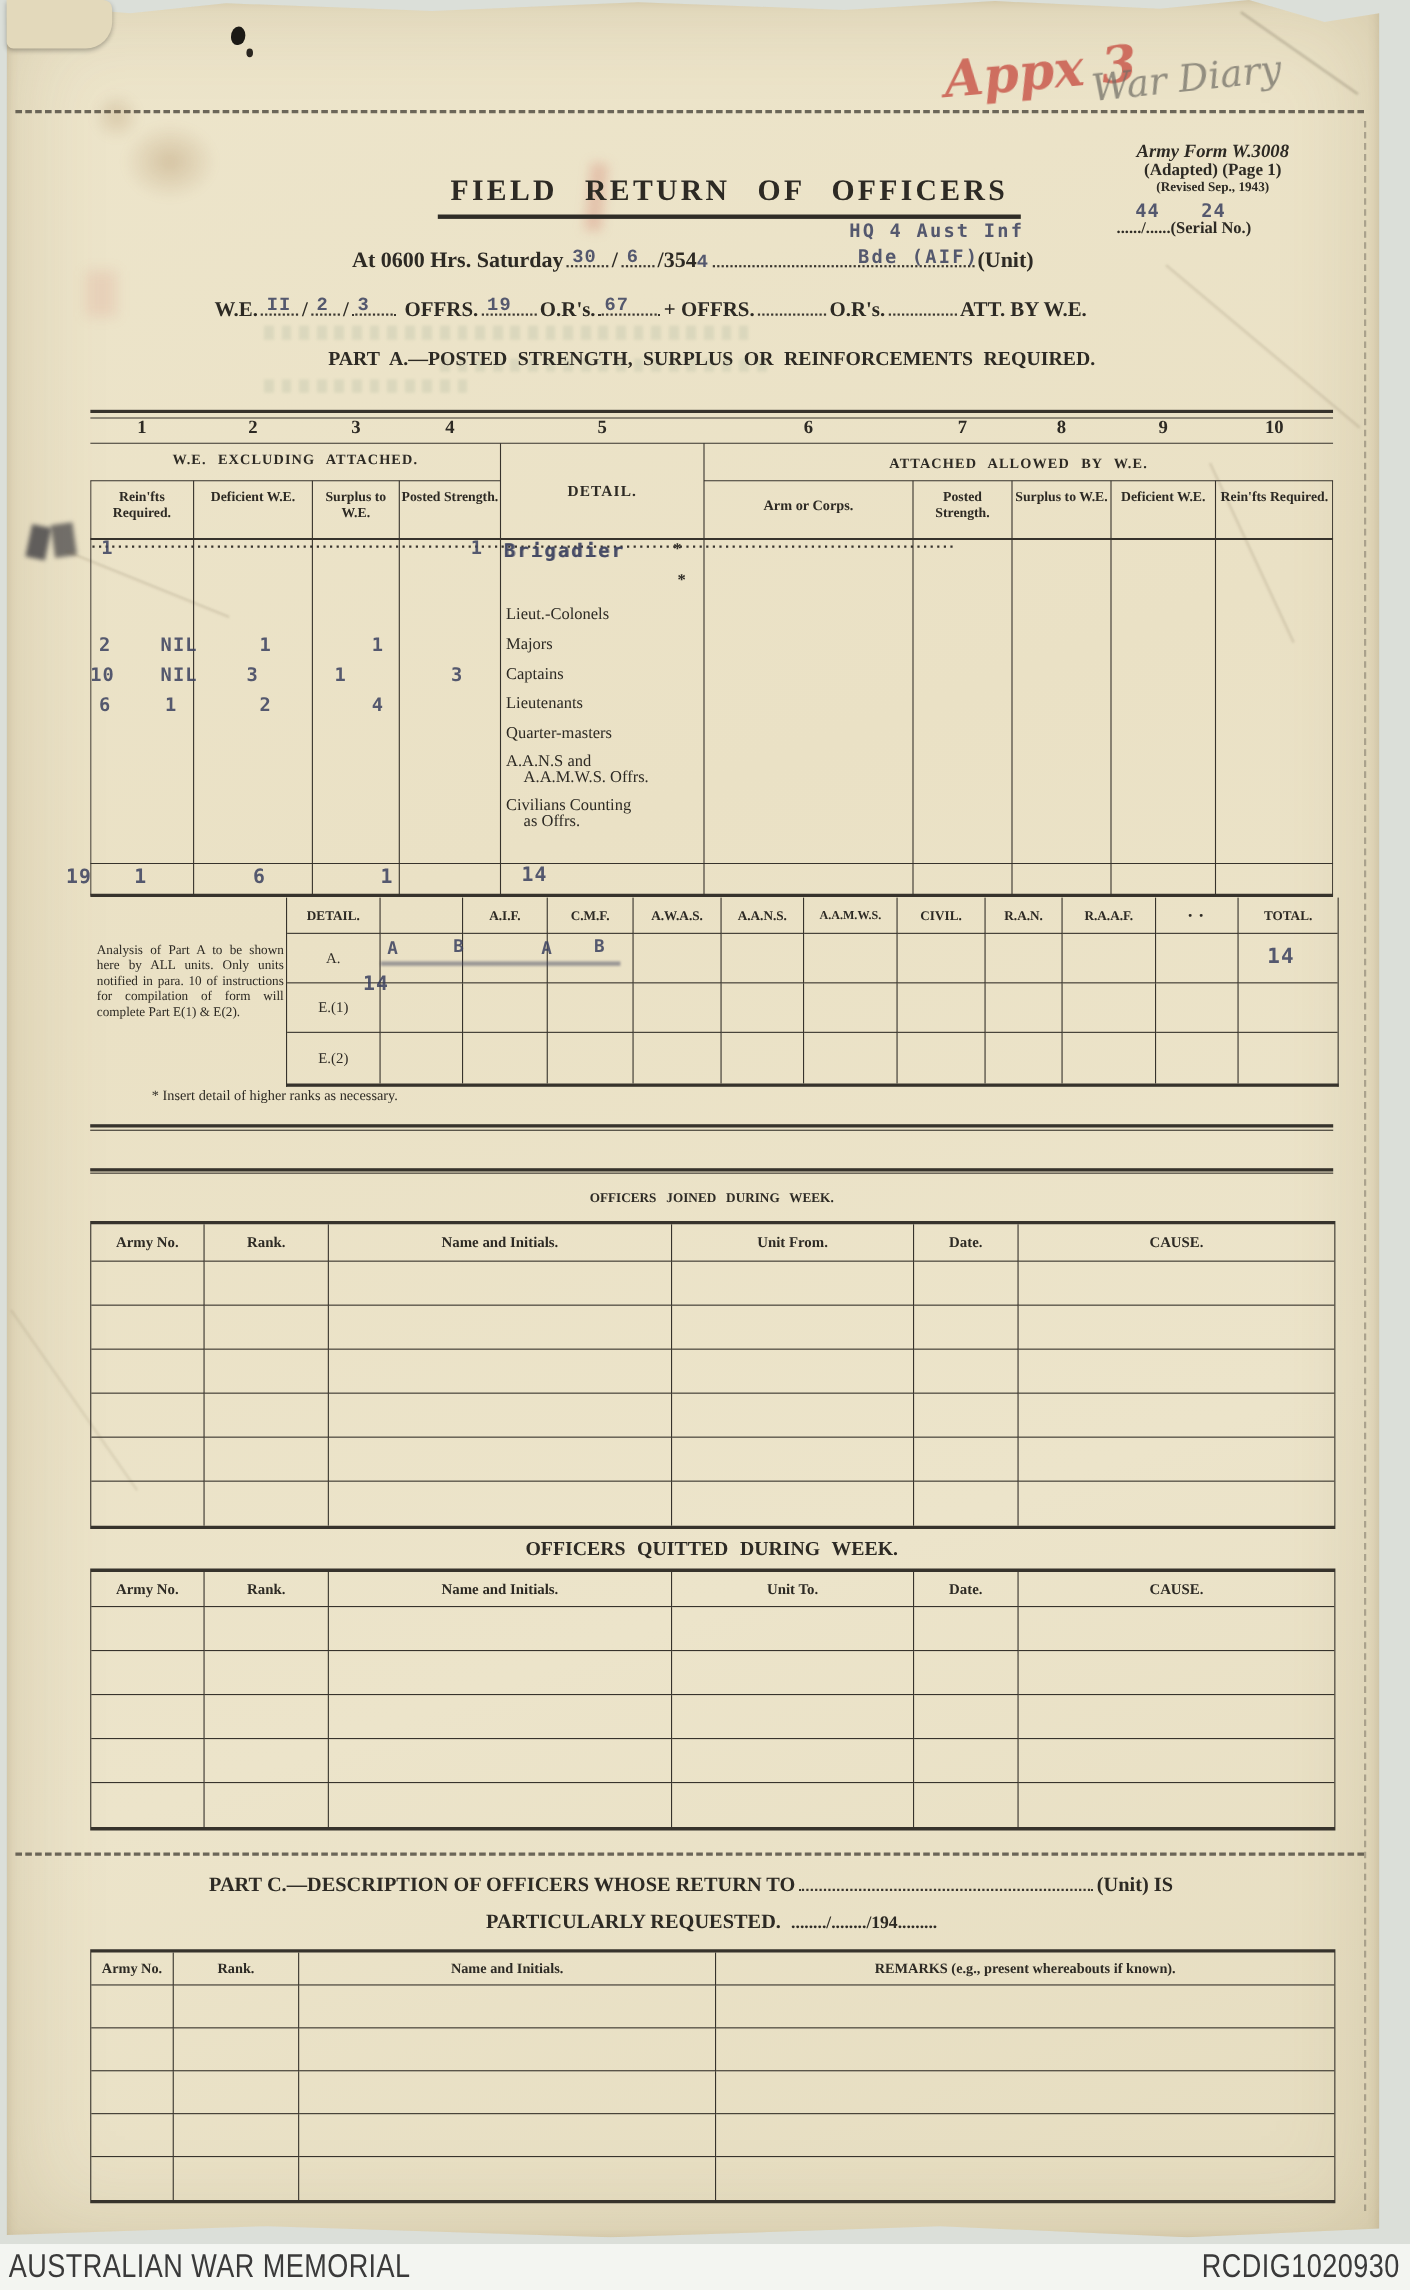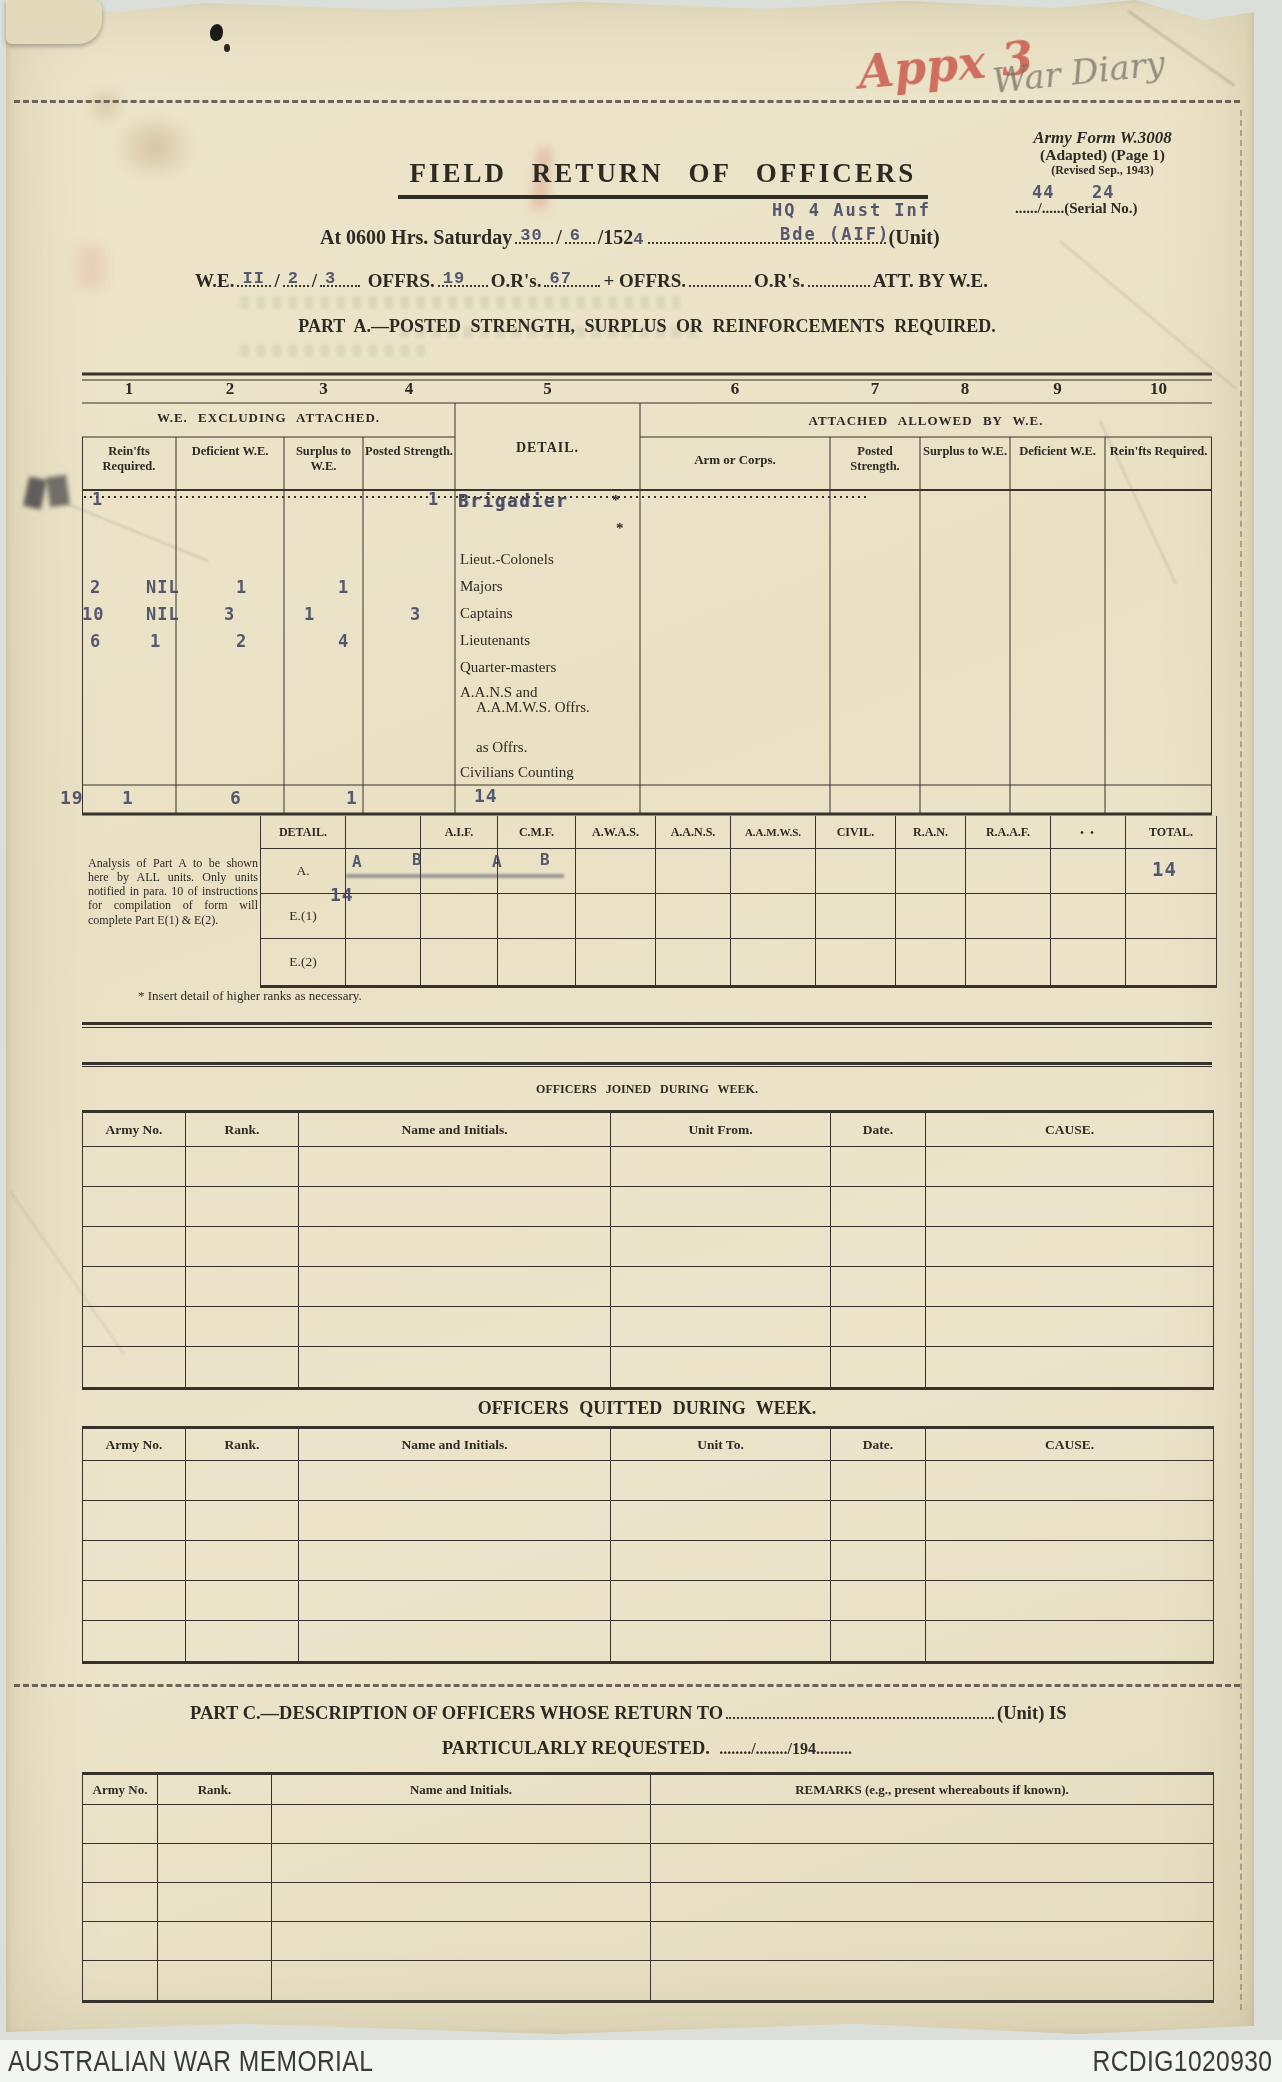--- a/index.html
+++ b/index.html
@@ -85,21 +85,21 @@
   <span class="typed" style="left:1032px;top:182px;">44</span>
   <span class="typed" style="left:1092px;top:182px;">24</span>
   <div class="abs b" style="left:1015px;top:200px;font-size:15px;">....../......(Serial No.)</div>
 
   <div class="abs b" style="left:398px;top:158px;width:530px;font-size:27px;letter-spacing:3px;word-spacing:15px;text-align:center;border-bottom:4px solid #2f2c26;padding-bottom:6px;">FIELD RETURN OF OFFICERS</div>
 
   <span class="typed" style="left:772px;top:200px;letter-spacing:2px;">HQ 4 Aust Inf</span>
   <span class="typed" style="left:780px;top:224px;letter-spacing:2px;">Bde (AIF)</span>
 
   <div class="abs b" style="left:320px;top:226px;font-size:20px;white-space:nowrap;">
-    <span>At 0600 Hrs. Saturday</span><span class="dots" style="width:38px;"><span class="tv tw">30</span></span><span>/</span><span class="dots" style="width:30px;"><span class="tv tw">6</span></span><span>/152</span><span class="tw">4</span><span class="dots" style="width:238px;"></span><span>(Unit)</span>
+    <span>At 0600 Hrs. Saturday</span><span class="dots" style="width:38px;"><span class="tv tw">30</span></span><span>/</span><span class="dots" style="width:30px;"><span class="tv tw">6</span></span><span>/354</span><span class="tw">4</span><span class="dots" style="width:238px;"></span><span>(Unit)</span>
   </div>
 
   <div class="abs b" style="left:195px;top:270px;font-size:19px;white-space:nowrap;">
     <span>W.E.</span><span class="dots" style="width:34px;"><span class="tv tw">II</span></span><span>/</span><span class="dots" style="width:26px;"><span class="tv tw">2</span></span><span>/</span><span class="dots" style="width:40px;"><span class="tv tw">3</span></span>&nbsp;<span>OFFRS.</span><span class="dots" style="width:50px;"><span class="tv tw">19</span></span><span>O.R's.</span><span class="dots" style="width:56px;"><span class="tv tw">67</span></span><span>+ OFFRS.</span><span class="dots" style="width:62px;"></span><span>O.R's.</span><span class="dots" style="width:62px;"></span><span>ATT. BY W.E.</span>
   </div>
 
   <div class="abs ctr b" style="left:82px;top:316px;width:1130px;font-size:18px;word-spacing:5px;">PART A.—POSTED STRENGTH, SURPLUS OR REINFORCEMENTS REQUIRED.</div>
 
   <svg class="abs" style="left:82px;top:372px;" width="1130" height="450" viewBox="0 0 1130 450">
     <g stroke="#37332c">
@@ -152,21 +152,21 @@
   <div class="sub" style="left:1012px;top:444px;width:91px;">Deficient W.E.</div>
   <div class="sub" style="left:1107px;top:444px;width:103px;">Rein'fts Required.</div>
 
   <div class="lbl" style="left:460px;top:551px;">Lieut.-Colonels</div>
   <div class="lbl" style="left:460px;top:578px;">Majors</div>
   <div class="lbl" style="left:460px;top:605px;">Captains</div>
   <div class="lbl" style="left:460px;top:632px;">Lieutenants</div>
   <div class="lbl" style="left:460px;top:659px;">Quarter-masters</div>
   <div class="lbl" style="left:460px;top:684px;">A.A.N.S and</div>
   <div class="lbl" style="left:476px;top:699px;">A.A.M.W.S. Offrs.</div>
-  <div class="lbl" style="left:460px;top:724px;margin-top:40px;">Civilians Counting</div>
+  <div class="lbl" style="left:460px;top:724px;">Civilians Counting</div>
   <div class="lbl" style="left:476px;top:739px;">as Offrs.</div>
   <div class="abs b" style="left:612px;top:492px;font-size:15px;">*</div>
   <div class="abs b" style="left:616px;top:520px;font-size:15px;">*</div>
 
   <span class="typed" style="left:92px;top:489px;">1</span>
   <span class="typed" style="left:428px;top:489px;">1</span>
   <span class="typed" style="left:458px;top:491px;letter-spacing:2px;text-shadow:1px 0 rgba(58,64,94,.55);">Brigadier</span>
   <span class="typed" style="left:90px;top:577px;">2</span>
   <span class="typed" style="left:146px;top:577px;">NIL</span>
   <span class="typed" style="left:236px;top:577px;">1</span>

